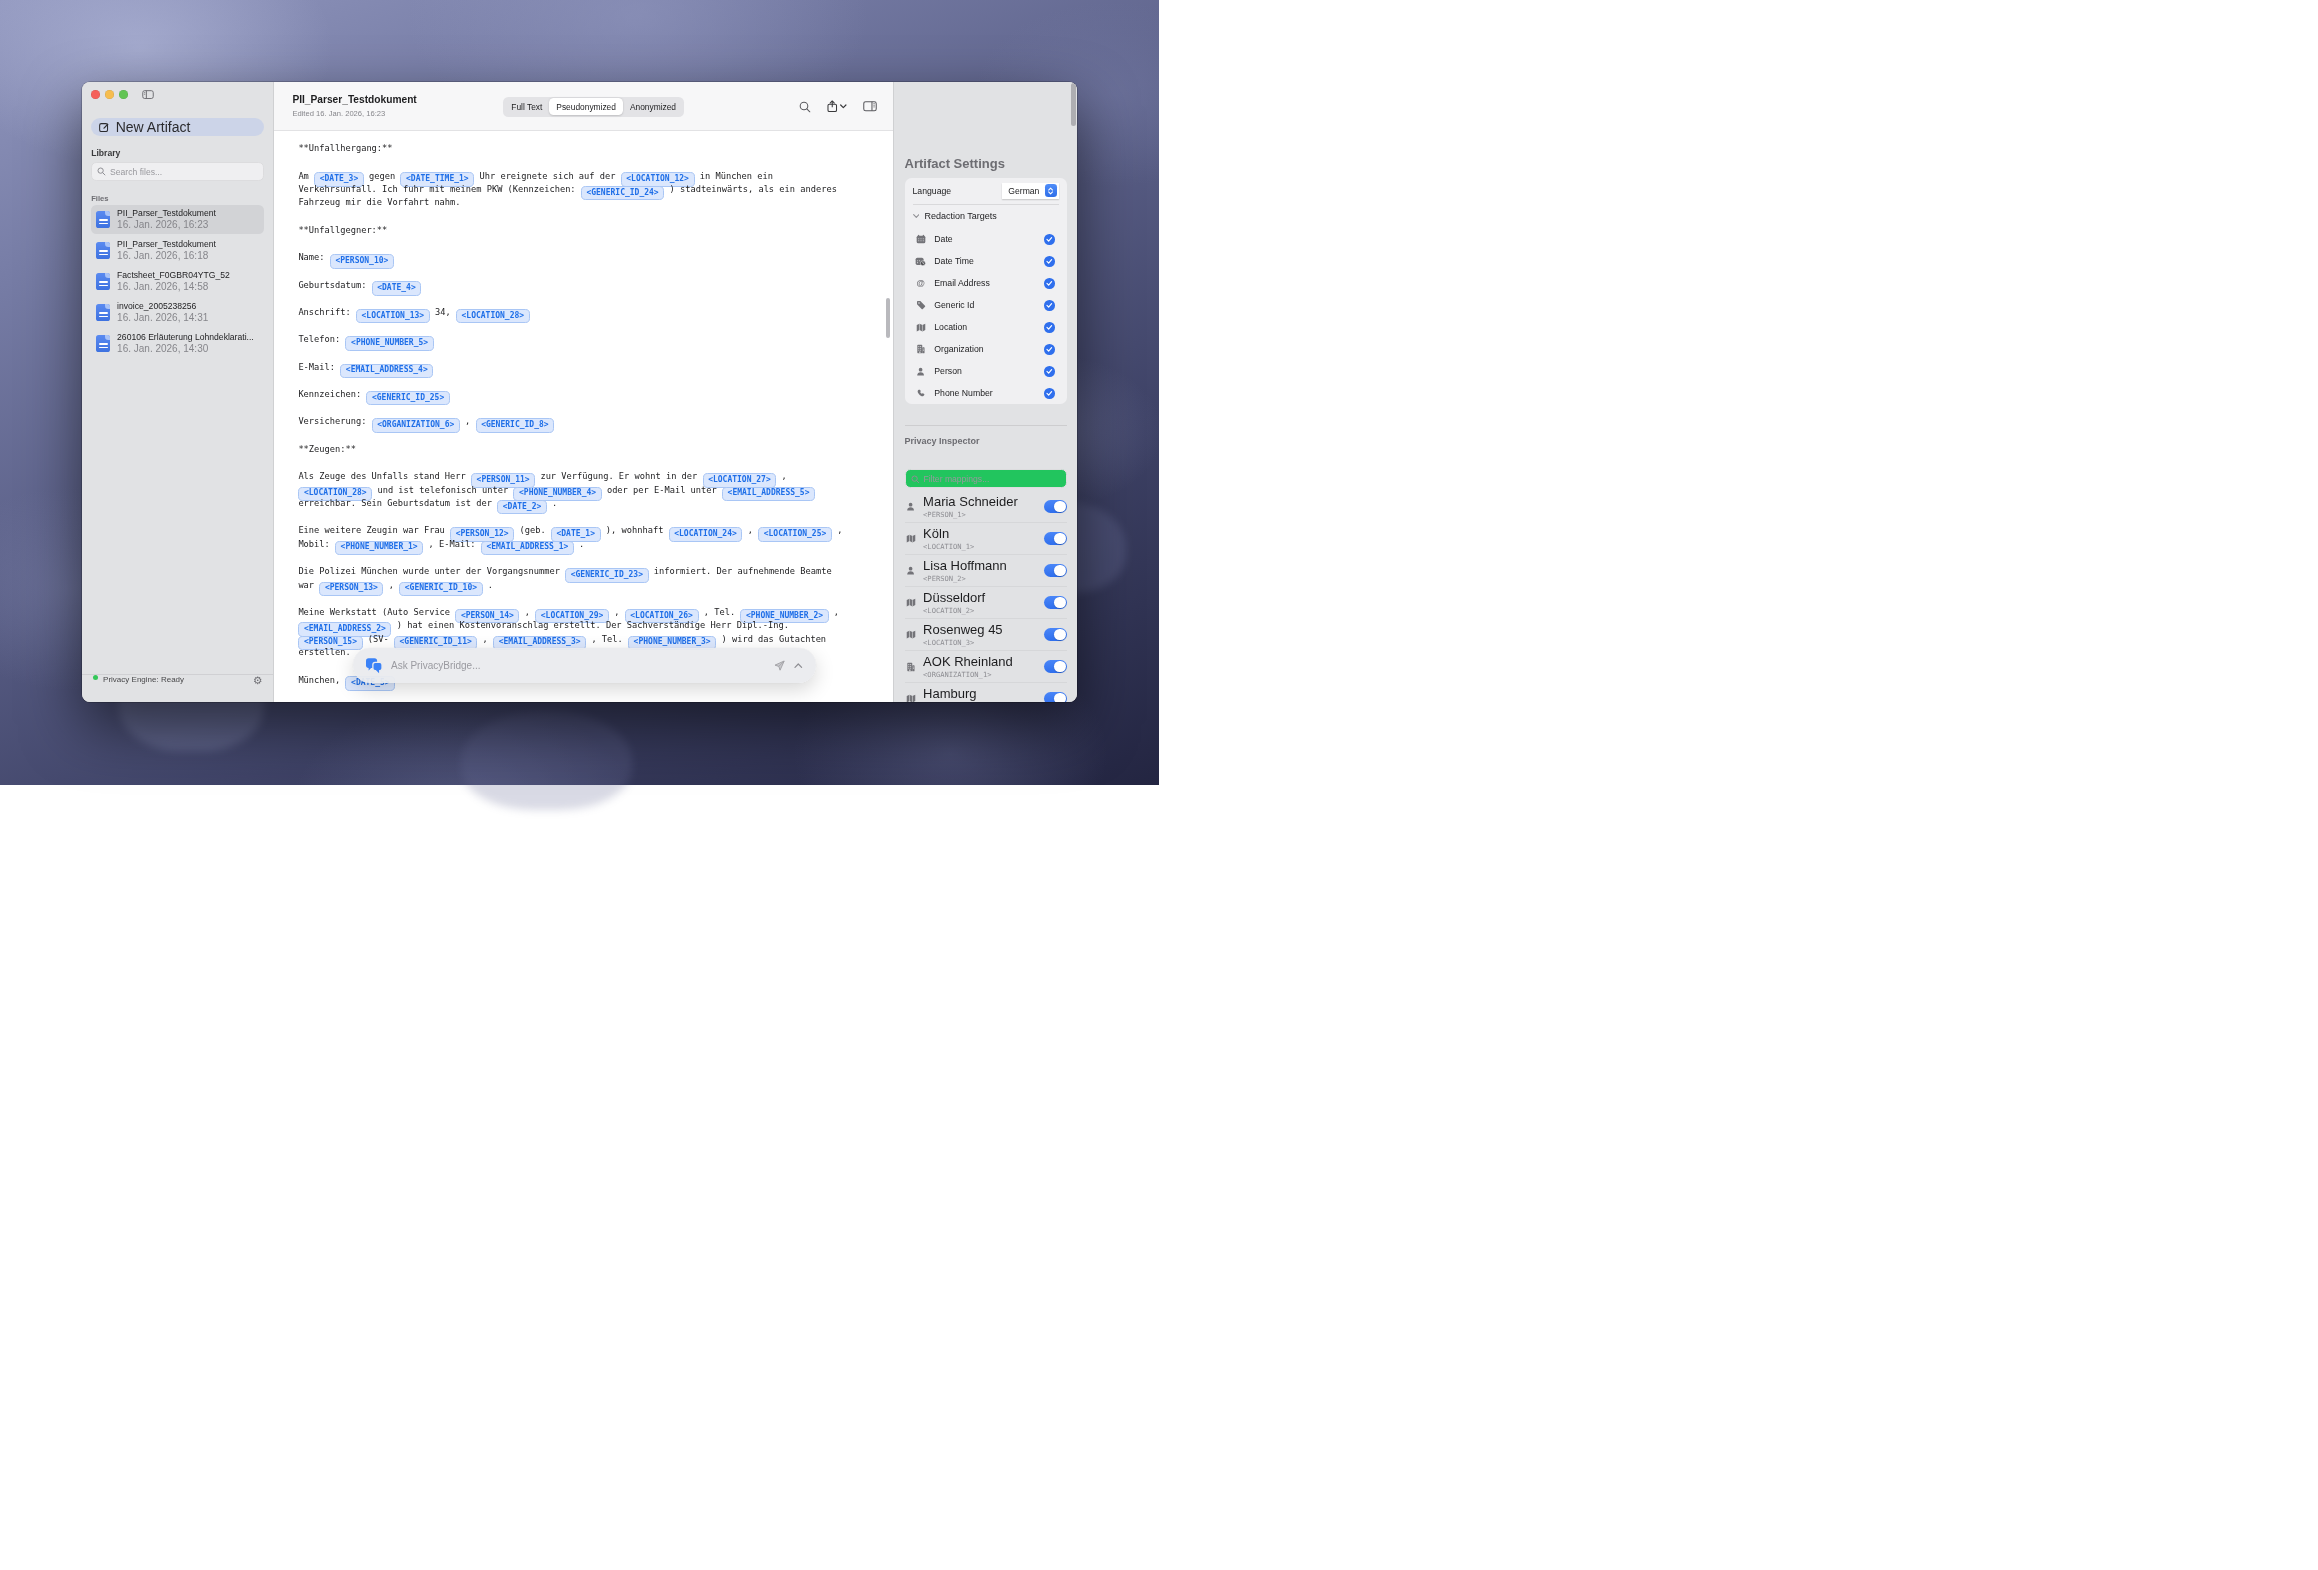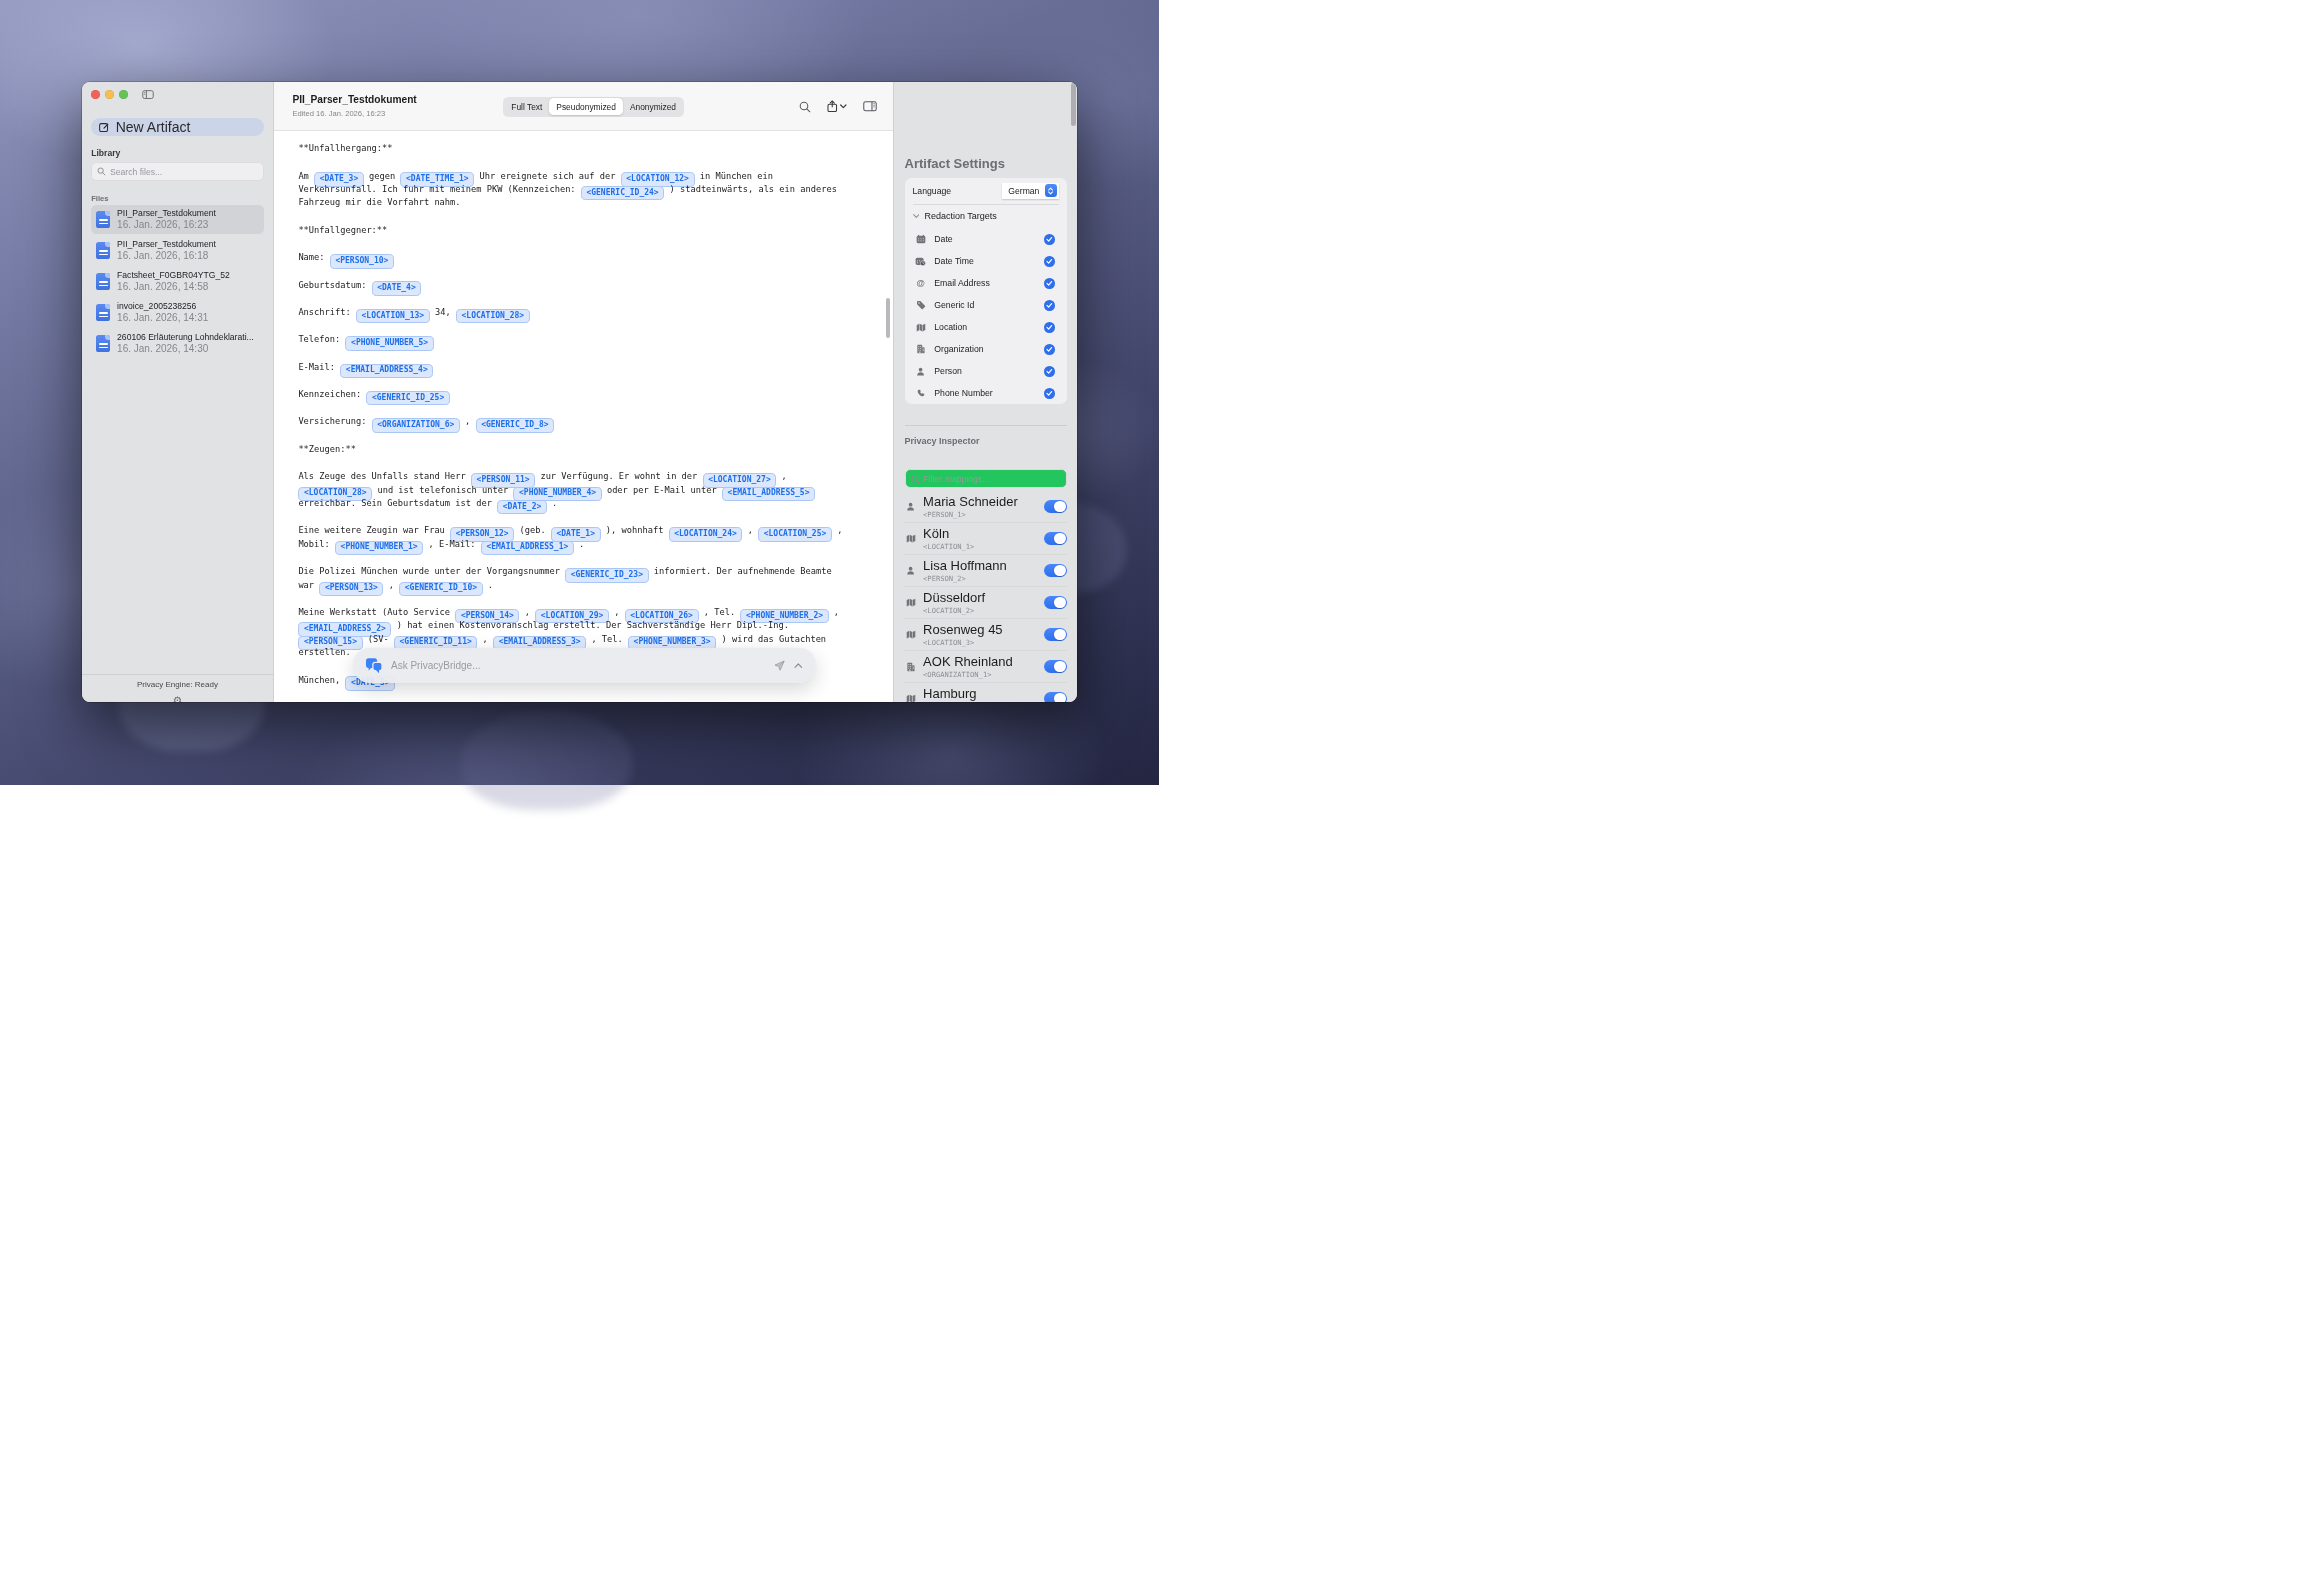--- a/index.html
+++ b/index.html
@@ -44,21 +44,21 @@
   .file-row.selected { background:#d2d3d6; }
   .doc-icon { width:14px; height:17px; background:linear-gradient(180deg,#5a8af0,#3e72e0); border-radius:2.6px;
     position:relative; flex-shrink:0; overflow:hidden; }
   .doc-icon:before { content:""; position:absolute; right:0; top:0; width:5.3px; height:5.3px;
     background:#a9c3f7; border-bottom-left-radius:3.3px; }
   .doc-icon i, .doc-icon b { position:absolute; left:2.6px; right:2.6px; height:1.6px; background:#fff; border-radius:1.3px; }
   .doc-icon i { top:8.6px; } .doc-icon b { top:12px; }
   .file-title { font-size:8.6px; color:#1d1d1f; white-space:nowrap; overflow:hidden; text-overflow:ellipsis; max-width:142px; }
   .file-date { font-size:10px; color:#86868b; margin-top:0.7px; }
   .status-bar { position:absolute; left:0; right:0; bottom:0; height:28px; border-top:0.7px solid #d0d0d3;
-    display:flex; align-items:center; padding:0 10.5px; gap:5.3px;flex-direction:column; }
+    display:flex; align-items:flex-start; padding:0 10.5px; gap:5.3px; }
   .status-dot { width:5.3px; height:5.3px; border-radius:50%; background:#34c759; }
   .status-text { font-size:8px; color:#48484a; flex:1; }
   .gear { color:#6d6d72; font-size:10.5px; line-height:1; }
 
   
   .main { flex:1; display:flex; flex-direction:column; min-width:0; background:#fff; position:relative; }
   .main-header { height:49px; background:#f7f7f8; border-bottom:0.7px solid #e2e2e4; position:relative; flex-shrink:0; }
   .mh-title { position:absolute; left:18.4px; top:12px; font-size:10.2px; font-weight:bold; color:#1d1d1f; }
   .mh-sub { position:absolute; left:18.4px; top:27px; font-size:7.6px; color:#86868b; }
   .segmented { position:absolute; left:229px; top:14.5px; height:20px; background:#e3e3e6; border-radius:5.3px;

